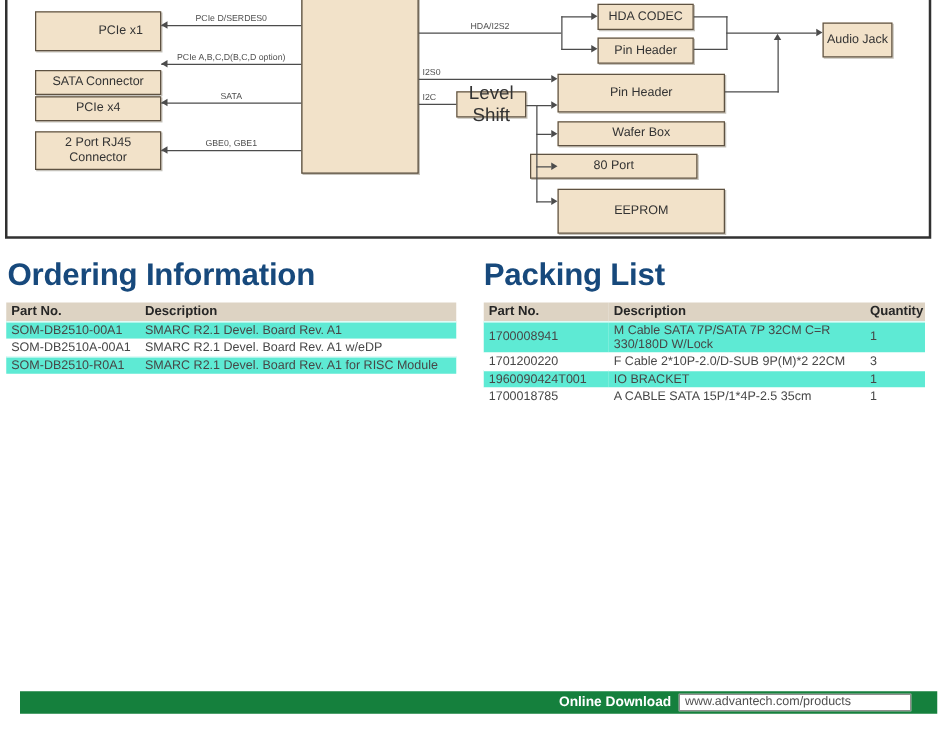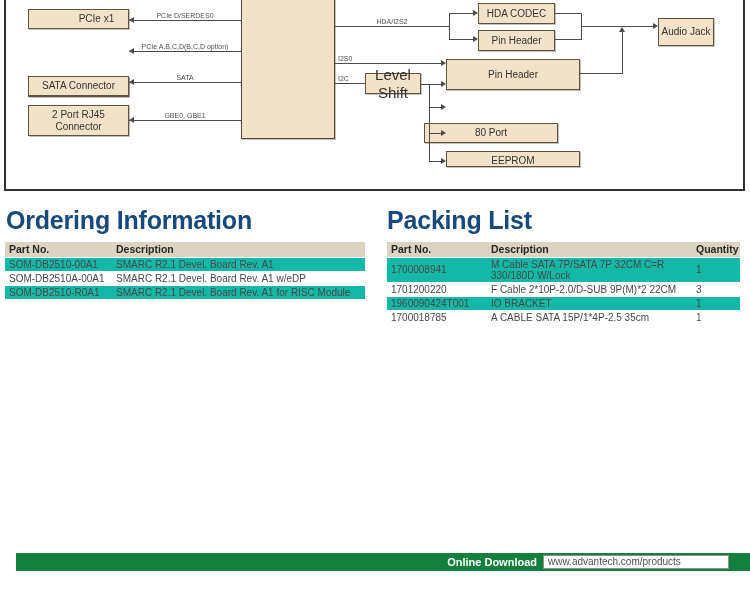--- a/index.html
+++ b/index.html
@@ -25,48 +25,48 @@
   .arr.u { border-left:3px solid transparent; border-right:3px solid transparent; border-bottom:5px solid #4c4c4c; }
 
   
   .section-title { position:absolute; font-size:25px; font-weight:700; color:#17497c; letter-spacing:-0.2px; }
   .otable, .ptable { position:absolute; border-collapse:collapse; table-layout:fixed; font-size:10px; color:#474747; }
   .otable { left:5px; top:242px; width:360px; }
   .ptable { left:387px; top:242px; width:353px; }
   th { background:#ddd3c3; font-size:10.5px; font-weight:700; color:#262626; text-align:left;
        height:15px; padding:1px 4px; }
   td { padding:1px 4px; vertical-align:middle; line-height:11px; height:11px; }
-  tr.alt td { background:#14b8a6; }
+  tr.alt td { background:#5eead4; }
   tbody tr { border-top:1px solid #ffffff; }
   .otable td { white-space:nowrap; overflow:visible; }
 
   
   .footer-bar { position:absolute; left:16px; top:553px; width:750px; height:18px; background:#15803d; }
   .footer-label { position:absolute; right:229px; top:0; height:18px; line-height:18px;
                   color:#ffffff; font-size:11px; font-weight:700; }
   .footer-url { position:absolute; left:527px; top:2px; width:186px; height:14px; background:#ffffff;
                 border:1px solid #8f8f8f; font-size:10px; color:#4f4f4f; line-height:12px; padding-left:4px; }
 </style>
 </head>
 <body>
 
 <div class="page">
 
   <div class="diagram">
     <div class="dborder"></div>
 
     <div class="dbox central" style="left:241px; top:-12px; width:94px; height:151px;"></div>
 
-    <div class="dbox" style="left:28px; top:9px; width:101px; height:20px;padding-left:36px;">
+    <div class="dbox" style="left:28px; top:9px; width:101px; height:32px;padding-left:36px;">
       <span>PCIe x1</span>
     </div>
     <div class="dbox" style="left:28px; top:41px; width:101px; height:20px;margin-top:36px;">
       <span>PCIe x4</span>
     </div>
-    <div class="dbox" style="left:28px; top:76px; width:101px; height:20px;">
+    <div class="dbox" style="left:28px; top:56px; width:101px; height:20px;">
       <span>SATA Connector</span>
     </div>
     <div class="dbox" style="left:28px; top:105px; width:101px; height:31px; flex-direction:column;">
       <span>2 Port RJ45</span>
       <span>Connector</span>
     </div>
 
     <div class="dbox" style="left:478px; top:3px; width:77px; height:21px;">
       <span>HDA CODEC</span>
     </div>
@@ -75,24 +75,27 @@
     </div>
     <div class="dbox" style="left:658px; top:18px; width:56px; height:28px;">
       <span>Audio Jack</span>
     </div>
     <div class="dbox" style="left:365px; top:73px; width:56px; height:21px; font-size:15px;">
       <span>Level Shift</span>
     </div>
     <div class="dbox" style="left:446px; top:59px; width:134px; height:31px;">
       <span>Pin Header</span>
     </div>
+    <div class="dbox" style="left:446px; top:97px; width:134px; height:20px;">
+      <span>Wafer Box</span>
+    </div>
     <div class="dbox" style="left:424px; top:123px; width:134px; height:20px;">
       <span>80 Port</span>
     </div>
-    <div class="dbox" style="left:446px; top:151px; width:134px; height:16px;align-items:flex-end;">
+    <div class="dbox" style="left:446px; top:151px; width:134px; height:36px;">
       <span>EEPROM</span>
     </div>
 
     <div class="hl" style="left:129px; top:20px; width:112px;"></div>
     <div class="hl" style="left:129px; top:51px; width:112px;"></div>
     <div class="hl" style="left:129px; top:82px; width:112px;"></div>
     <div class="hl" style="left:129px; top:120px; width:112px;"></div>
     <div class="arr l" style="left:129px; top:17px;"></div>
     <div class="arr l" style="left:129px; top:48px;"></div>
     <div class="arr l" style="left:129px; top:79px;"></div>

